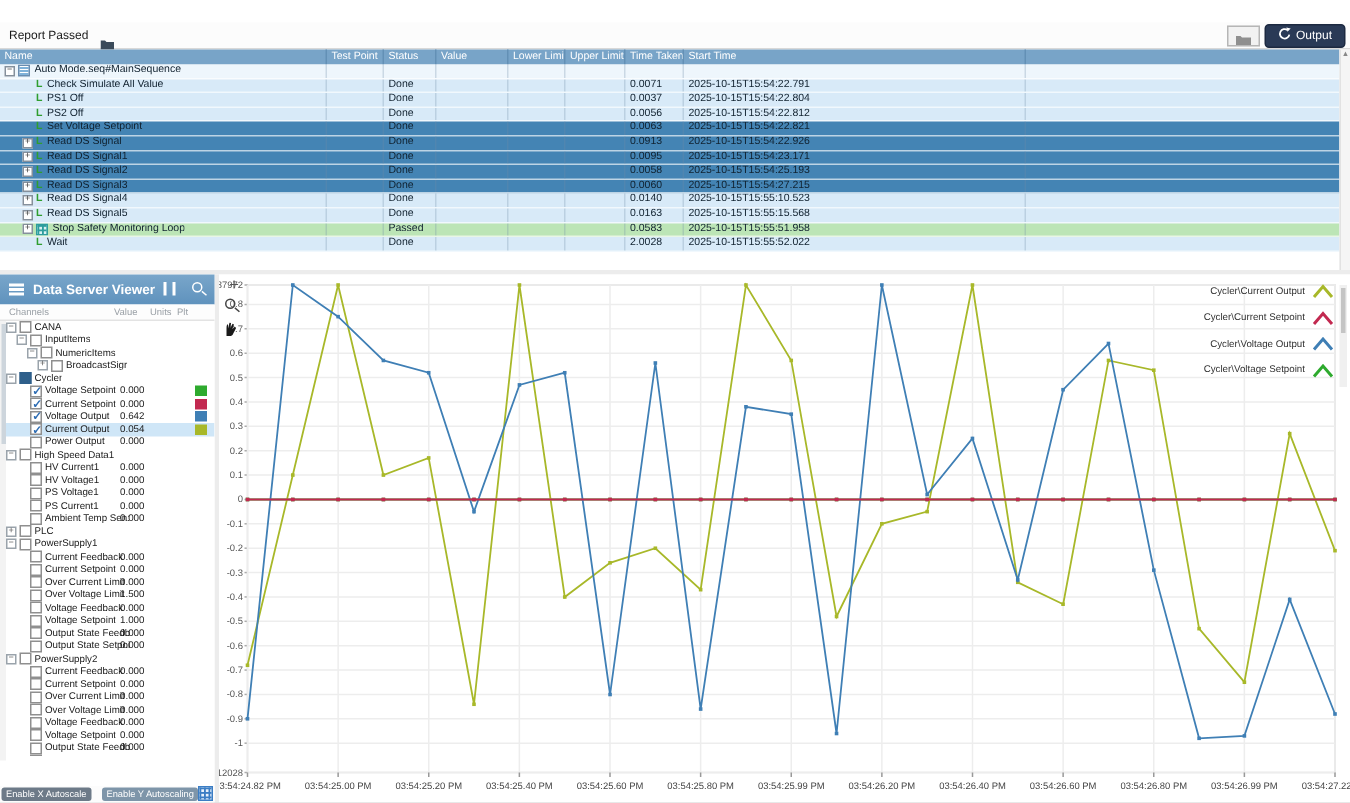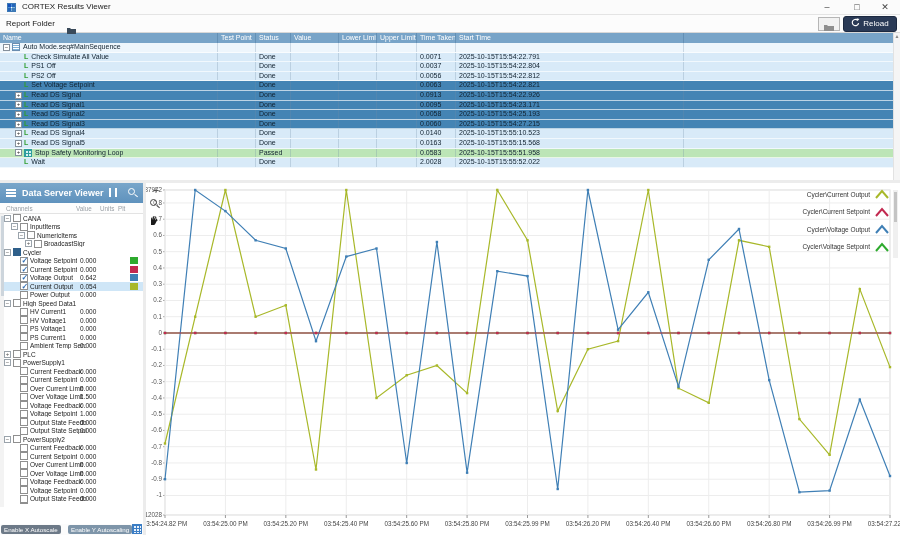--- a/index.html
+++ b/index.html
@@ -127,44 +127,37 @@
            margin-bottom:7.5px; font-size:6.5px; color:#333; }
   .lgrow svg { margin-left:5px; }
   .legend-scroll { position:absolute; right:2px; top:7px; width:5px; height:68px; background:#f0f0f0; }
   .legend-scroll i { position:absolute; left:1px; top:2px; width:3px; height:30px; background:#c4c4c4; display:block;}
 </style>
 </head>
 <body>
 
 <div id="app">
 
-  <div class="titlebar">
-    <span class="appicon"></span>
-    <span class="apptitle">CORTEX Results Viewer</span>
-    <span class="winbtn min">–</span>
-    <span class="winbtn max">□</span>
-    <span class="winbtn close">✕</span>
-  </div>
 
   <div class="toolbar">
-    <span class="tb-label">Report Folder</span>
+    <span class="tb-label">Report Passed</span>
     <span class="path-icon">
       <svg width="9" height="8">
           <path d="M0 2 L3 2 L4 3 L9 3 L9 8 L0 8 Z" fill="#3a4a5a"></path>
         </svg>
     </span>
     <span class="folder-btn">
       <svg width="12" height="9">
           <path d="M1 2 L4 2 L5 3 L11 3 L11 8 L1 8 Z" fill="#8f8f8f"></path>
         </svg>
     </span>
     <span class="reload-btn"><svg width="9" height="9" viewBox="0 0 10 10">
           <path d="M8.4 5.6 A3.5 3.5 0 1 1 7 2.2" fill="none" stroke="#fff" stroke-width="1.3"></path>
           <path d="M6.2 0.4 L9.4 1.2 L7 3.6 Z" fill="#fff"></path>
-        </svg><span>Reload</span></span>
+        </svg><span>Output</span></span>
   </div>
 
   <div class="thead">
     <span class="cell c-name">Name</span>
     <span class="cell c-tp">Test Point</span>
     <span class="cell c-status">Status</span>
     <span class="cell c-value">Value</span>
     <span class="cell c-ll">Lower Limit</span>
     <span class="cell c-ul">Upper Limit</span>
     <span class="cell c-tt">Time Taken</span>

